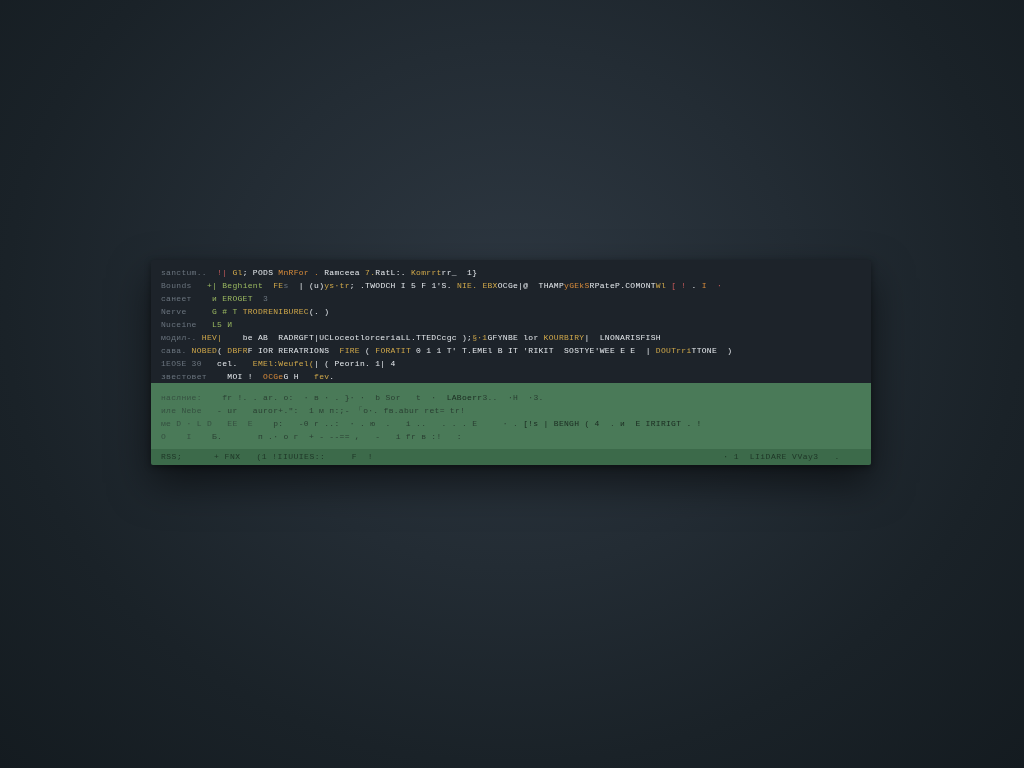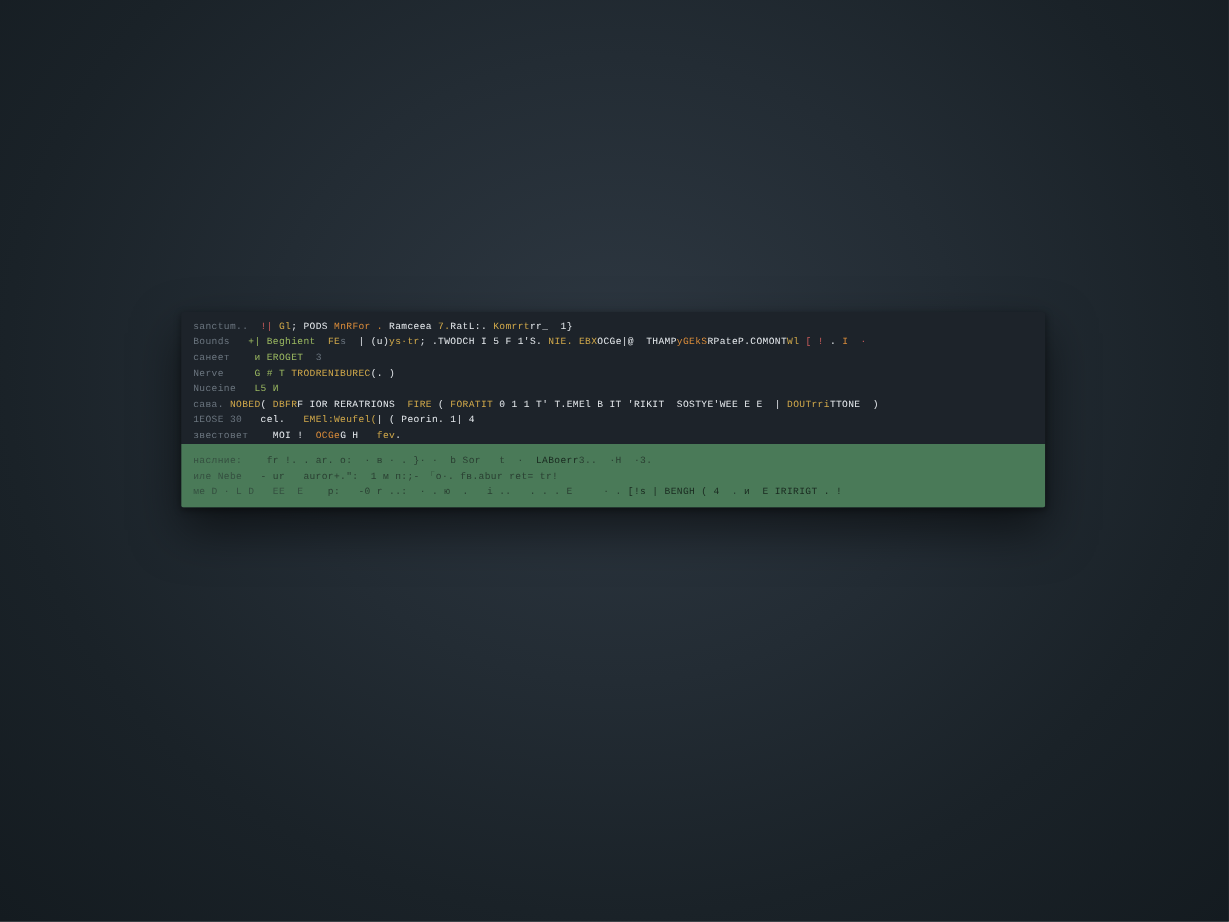--- a/index.html
+++ b/index.html
@@ -58,22 +58,28 @@
 </head>
 <body>
 
 <div class="panel">
   <div class="code-upper" id="code-upper">
       <div class="line"><span class="dim">sanctum..  </span><span class="err">!| </span><span class="fn">Gl</span><span class="bright">; PODS </span><span class="kw">MnRFor . </span><span class="bright">Ramceea </span><span class="fn">7.</span><span class="bright">RatL:. </span><span class="fn">Komrrt</span><span class="bright">rr_  1}</span></div>
       <div class="line"><span class="dim">Bounds   </span><span class="str">+| Beghient  </span><span class="fn">FE</span><span class="dim">s  </span><span class="bright">| (u)</span><span class="fn">ys·tr</span><span class="bright">; .TWODCH I 5 F 1'S. </span><span class="fn">NIE. EBX</span><span class="bright">OCGe|@  THAMP</span><span class="kw">yGEkS</span><span class="bright">RPateP.COMONT</span><span class="fn">Wl </span><span class="err">[ ! </span><span class="bright">. </span><span class="kw">I  </span><span class="err">·</span></div>
       <div class="line"><span class="dim">санеет    </span><span class="str">и EROGET</span><span class="dim">  3</span></div>
       <div class="line"><span class="dim">Nerve     </span><span class="str">G # T </span><span class="fn">TRODRENIBUREC</span><span class="bright">(. )</span></div>
       <div class="line"><span class="dim">Nuceine   </span><span class="str">L5 И</span></div>
+      <div class="line"><span class="dim">модил-. </span><span class="fn">HEV|    </span><span class="bright">be AB  RADRGFT|UCLoceotlorceriaLL.TTEDCcgc );</span><span class="fn">§·1</span><span class="bright">GFYNBE lor </span><span class="fn">KOURBIRY</span><span class="bright">|  LNONARISFISH</span></div>
       <div class="line"><span class="dim">сава. </span><span class="fn">NOBED</span><span class="bright">( </span><span class="fn">DBFR</span><span class="bright">F IOR RERATRIONS  </span><span class="fn">FIRE</span><span class="bright"> ( </span><span class="fn">FORATIT</span><span class="bright"> 0 1 1 T' T.EMEl B IT 'RIKIT  SOSTYE'WEE E E  | </span><span class="fn">DOUTrri</span><span class="bright">TTONE  )</span></div>
       <div class="line"><span class="dim">1EOSE 30   </span><span class="bright">cel.   </span><span class="fn">EMEl:Weufel(</span><span class="bright">| ( Peorin. 1| 4</span></div>
       <div class="line"><span class="dim">звестовет    </span><span class="bright">MOI !  </span><span class="kw">OCGe</span><span class="bright">G H   </span><span class="fn">fev</span><span class="bright">.</span></div>
     </div>
   <div class="sel" id="code-sel">
       <div class="line"><span class="dim">наслние:    </span><span>fr !. . ar. о:  · в · . }· ·  b Sor   t  ·  </span><span class="bright">LABoerr</span><span>3..  ·H  ·3.</span></div>
       <div class="line"><span class="dim">иле Nebe   </span><span>- ur   auror+.":  1 м п:;- 「о·. fв.abur ret= tr!</span></div>
       <div class="line"><span class="dim">ме D · L D   ЕЕ  Е    </span><span>р:   -0 r ..:  · . ю  .   i ..   . . . Е     · . </span><span class="bright">[!s | BENGH ( 4</span><span>  . </span><span class="bright">и  Е IRIRIGT . !</span></div>
+      <div class="line"><span class="dim">O    I</span><span>    Б.       п .· о г  + - --== ,   -   i fr в :!   :</span></div>
     </div>
+  <div class="status">
+    <span class="left">RSS;      + FNX   (1 !IIUUIES::     F  !</span>
+    <span class="right">· 1  LIiDARE VVay3   .    </span>
+  </div>
 </div>
 
 </body></html>

